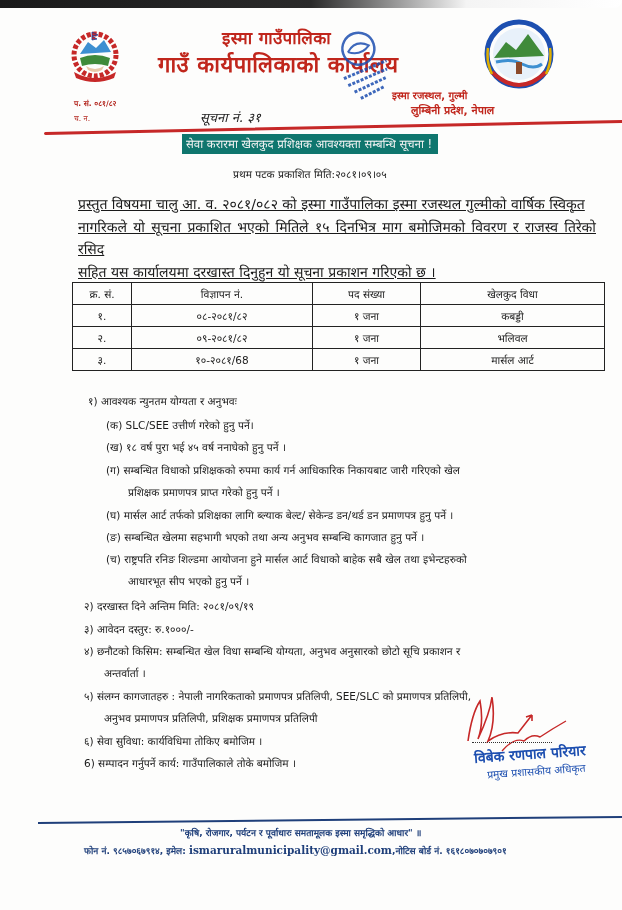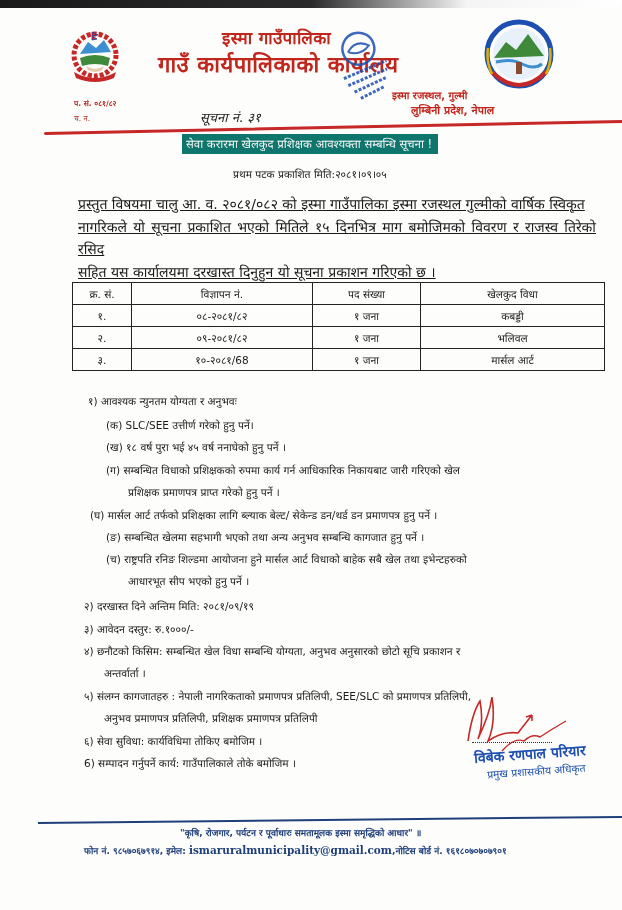--- a/index.html
+++ b/index.html
@@ -158,21 +158,21 @@
     </tr>
   </tbody>
 </table>
 
 <div class="items">
   <div class="line" style="left:0;top:0">१) आवश्यक न्युनतम योग्यता र अनुभवः</div>
   <div class="line" style="left:18px;top:24px">(क) SLC/SEE उत्तीर्ण गरेको हुनु पर्ने।</div>
   <div class="line" style="left:18px;top:46px">(ख) १८ वर्ष पुरा भई ४५ वर्ष ननाघेको हुनु पर्ने ।</div>
   <div class="line" style="left:18px;top:69px">(ग) सम्बन्धित विधाको प्रशिक्षकको रुपमा कार्य गर्न आधिकारिक निकायबाट जारी गरिएको खेल</div>
   <div class="line" style="left:40px;top:91px">प्रशिक्षक प्रमाणपत्र प्राप्त गरेको हुनु पर्ने ।</div>
-  <div class="line" style="left:2px;top:114px">(घ) मार्सल आर्ट तर्फको प्रशिक्षका लागि ब्ल्याक बेल्ट/ सेकेन्ड डन/थर्ड डन प्रमाणपत्र हुनु पर्ने ।</div>
+  <div class="line" style="left:18px;top:114px">(घ) मार्सल आर्ट तर्फको प्रशिक्षका लागि ब्ल्याक बेल्ट/ सेकेन्ड डन/थर्ड डन प्रमाणपत्र हुनु पर्ने ।</div>
   <div class="line" style="left:18px;top:136px">(ङ) सम्बन्धित खेलमा सहभागी भएको तथा अन्य अनुभव सम्बन्धि कागजात हुनु पर्ने ।</div>
   <div class="line" style="left:18px;top:158px">(च) राष्ट्रपति रनिङ शिल्डमा आयोजना हुने मार्सल आर्ट विधाको बाहेक सबै खेल तथा इभेन्टहरुको</div>
   <div class="line" style="left:40px;top:180px">आधारभूत सीप भएको हुनु पर्ने ।</div>
 
   <div class="line" style="left:-4px;top:205px">२) दरखास्त दिने अन्तिम मिति: २०८१/०९/१९</div>
   <div class="line" style="left:-4px;top:228px">३) आवेदन दस्तुर: रु.१०००/-</div>
   <div class="line" style="left:-4px;top:250px">४) छनौटको किसिम: सम्बन्धित खेल विधा सम्बन्धि योग्यता, अनुभव अनुसारको छोटो सूचि प्रकाशन र</div>
   <div class="line" style="left:16px;top:272px">अन्तर्वार्ता ।</div>
   <div class="line" style="left:-4px;top:295px">५) संलग्न कागजातहरु : नेपाली नागरिकताको प्रमाणपत्र प्रतिलिपी, SEE/SLC को प्रमाणपत्र प्रतिलिपी,</div>
   <div class="line" style="left:16px;top:317px">अनुभव प्रमाणपत्र प्रतिलिपी, प्रशिक्षक प्रमाणपत्र प्रतिलिपी</div>

